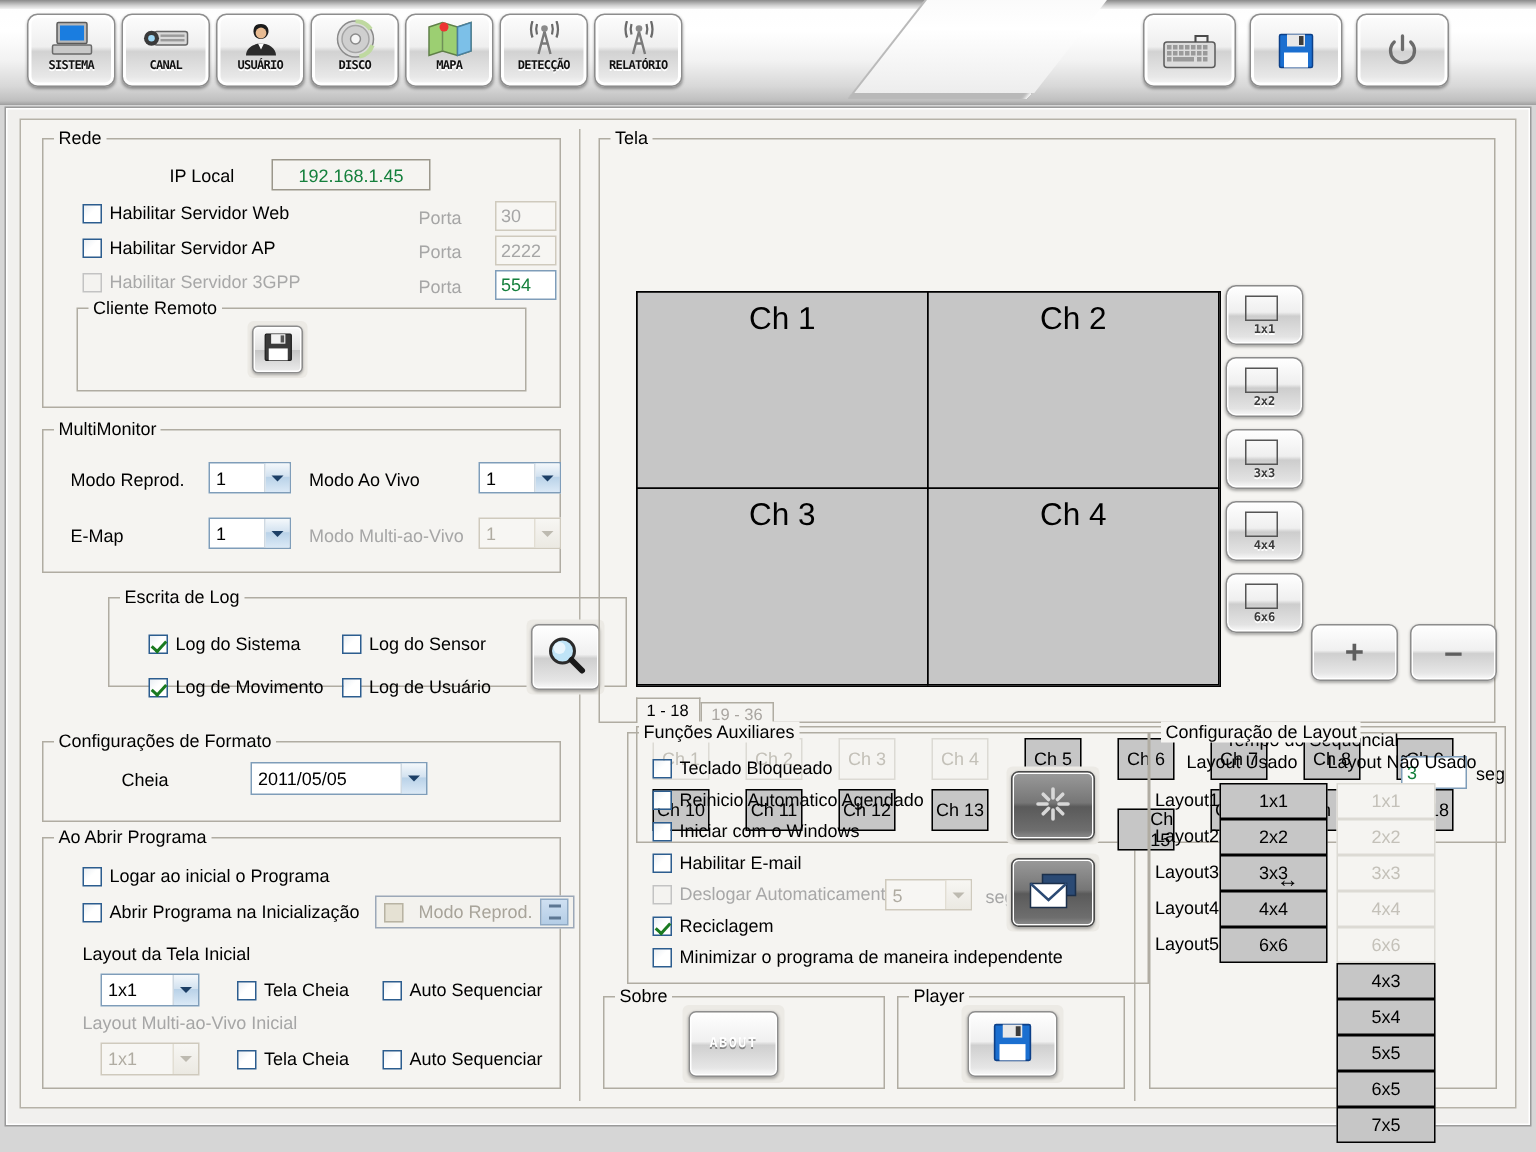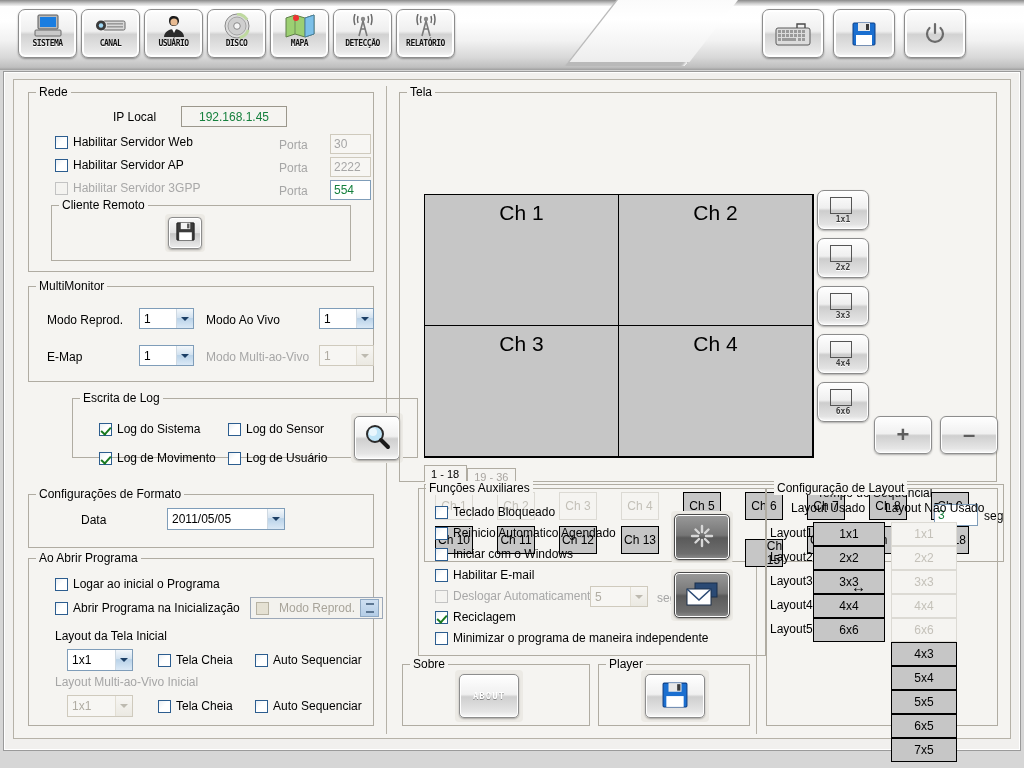--- a/index.html
+++ b/index.html
@@ -436,21 +436,21 @@
             <circle cx="11" cy="10" r="4" fill="#e9f6fd"></circle>
             <line x1="19" y1="18" x2="26" y2="25" stroke="#1a1a1a" stroke-width="4" stroke-linecap="round"></line>
           </svg>
         </span>
       </div>
     </div>
   </div>
 
   <div class="gb" style="left:14px; top:414px; width:346px; height:54px;">
     <span class="lg">Configurações de Formato</span>
-    <span class="lbl" style="left:52px; top:18px;">Data</span>
+    <span class="lbl" style="left:52px; top:18px;">Cheia</span>
     <div class="cmb" style="left:138px; top:13px; width:118px; height:22px;">
       <span>2011/05/05</span>
       <span class="arrow" style="height:20px;">
             <i></i>
           </span>
     </div>
   </div>
 
   <div class="gb" style="left:14px; top:478px; width:346px; height:168px;">
     <span class="lg">Ao Abrir Programa</span>

